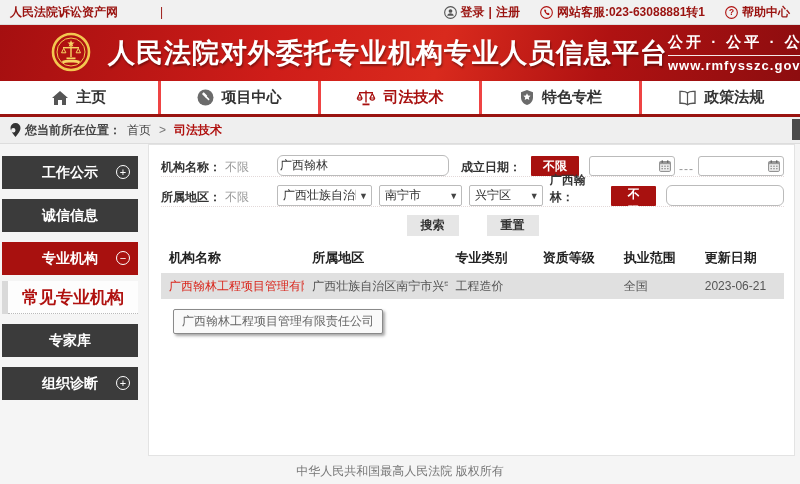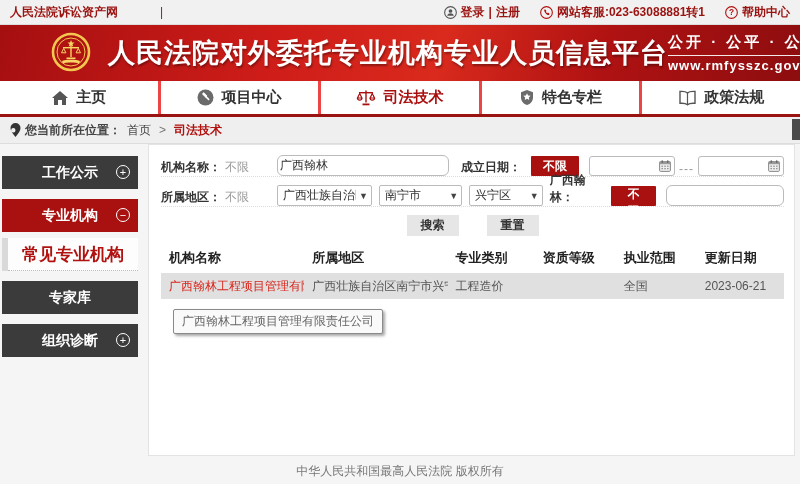--- a/index.html
+++ b/index.html
@@ -200,20 +200,23 @@
   <span class="cur">司法技术</span>
   <div class="crumb-scroll"></div>
 </div>
 
 <div class="content">
 
   <div class="sidebar">
     <div class="side-item">
       <span>工作公示</span>
       <span class="expand">+</span>
+    </div>
+    <div class="side-item">
+      <span>诚信信息</span>
     </div>
     <div class="side-item active">
       <span>专业机构</span>
       <span class="expand">−</span>
     </div>
     <div class="submenu">
       <div class="sub-item active">
         <span>常见专业机构</span>
       </div>
     </div>

